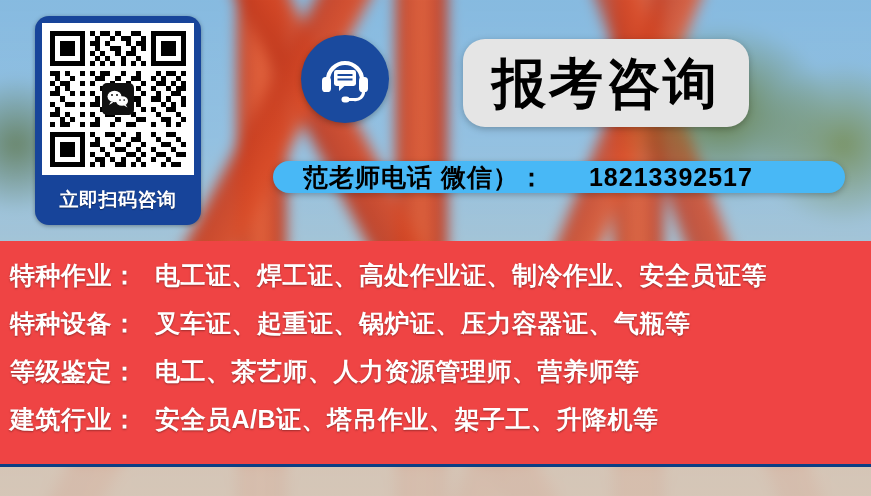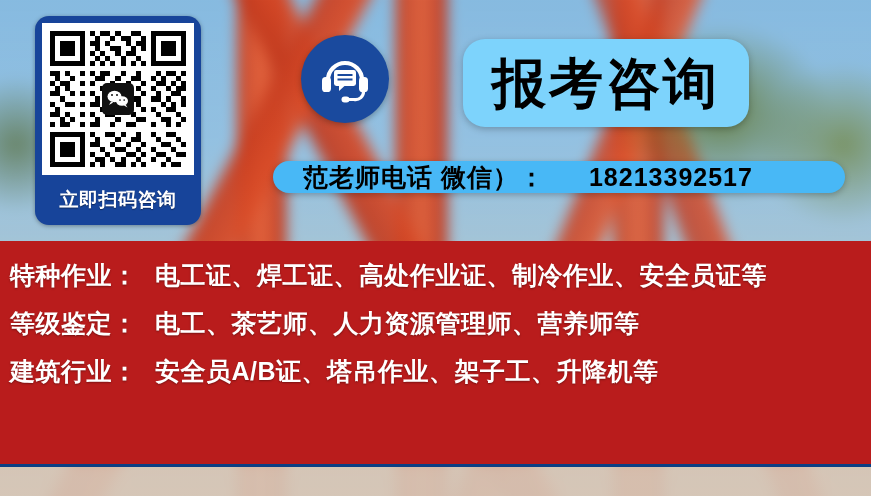--- a/index.html
+++ b/index.html
@@ -76,21 +76,21 @@
   .headset-badge {
     position:absolute; left:301px; top:35px; width:88px; height:88px;
     background:#1a4a9e; border-radius:50%;
     display:flex; align-items:center; justify-content:center;
     box-shadow:0 2px 6px rgba(0,0,0,.3);
   }
 
   
   .headline-pill {
     position:absolute; left:463px; top:39px; width:286px; height:88px;
-    background:#7dd3fc; border-radius:22px;
+    background:#e5e5e5; border-radius:22px;
     display:flex; align-items:center; justify-content:center;
     box-shadow:0 2px 7px rgba(0,0,0,.25);
   }
   .headline-text {
     color:#000; font-size:54px; font-weight:bold; letter-spacing:3px;
     line-height:1; white-space:nowrap;
   }
 
   
   .phone-pill {
@@ -104,21 +104,21 @@
     margin-left:30px; white-space:nowrap;
   }
   .phone-number {
     color:#000; font-size:25px; font-weight:bold; letter-spacing:1px;
     margin-left:44px; white-space:nowrap;
   }
 
   
   .info-panel {
     position:absolute; left:0; top:241px; width:871px; height:226px;
-    background:#b91c1c;
+    background:#ef4444;
     padding:18px 0 0 10px;
   }
   .info-row {
     display:flex; align-items:baseline;
     height:48px;
     white-space:nowrap;
   }
   .info-label {
     color:#fff; font-size:25px; font-weight:bold; letter-spacing:.5px;
     width:145px; flex:0 0 145px;
@@ -368,20 +368,24 @@
     <span class="phone-label">范老师电话 微信）：</span>
     <span class="phone-number">18213392517</span>
   </div>
 
   <div class="info-panel">
     <div class="info-row">
       <span class="info-label">特种作业：</span>
       <span class="info-value">电工证、焊工证、高处作业证、制冷作业、安全员证等</span>
     </div>
     <div class="info-row">
+      <span class="info-label">特种设备：</span>
+      <span class="info-value">叉车证、起重证、锅炉证、压力容器证、气瓶等</span>
+    </div>
+    <div class="info-row">
       <span class="info-label">等级鉴定：</span>
       <span class="info-value">电工、茶艺师、人力资源管理师、营养师等</span>
     </div>
     <div class="info-row">
       <span class="info-label">建筑行业：</span>
       <span class="info-value">安全员A/B证、塔吊作业、架子工、升降机等</span>
     </div>
   </div>
   <div class="panel-edge"></div>
 

